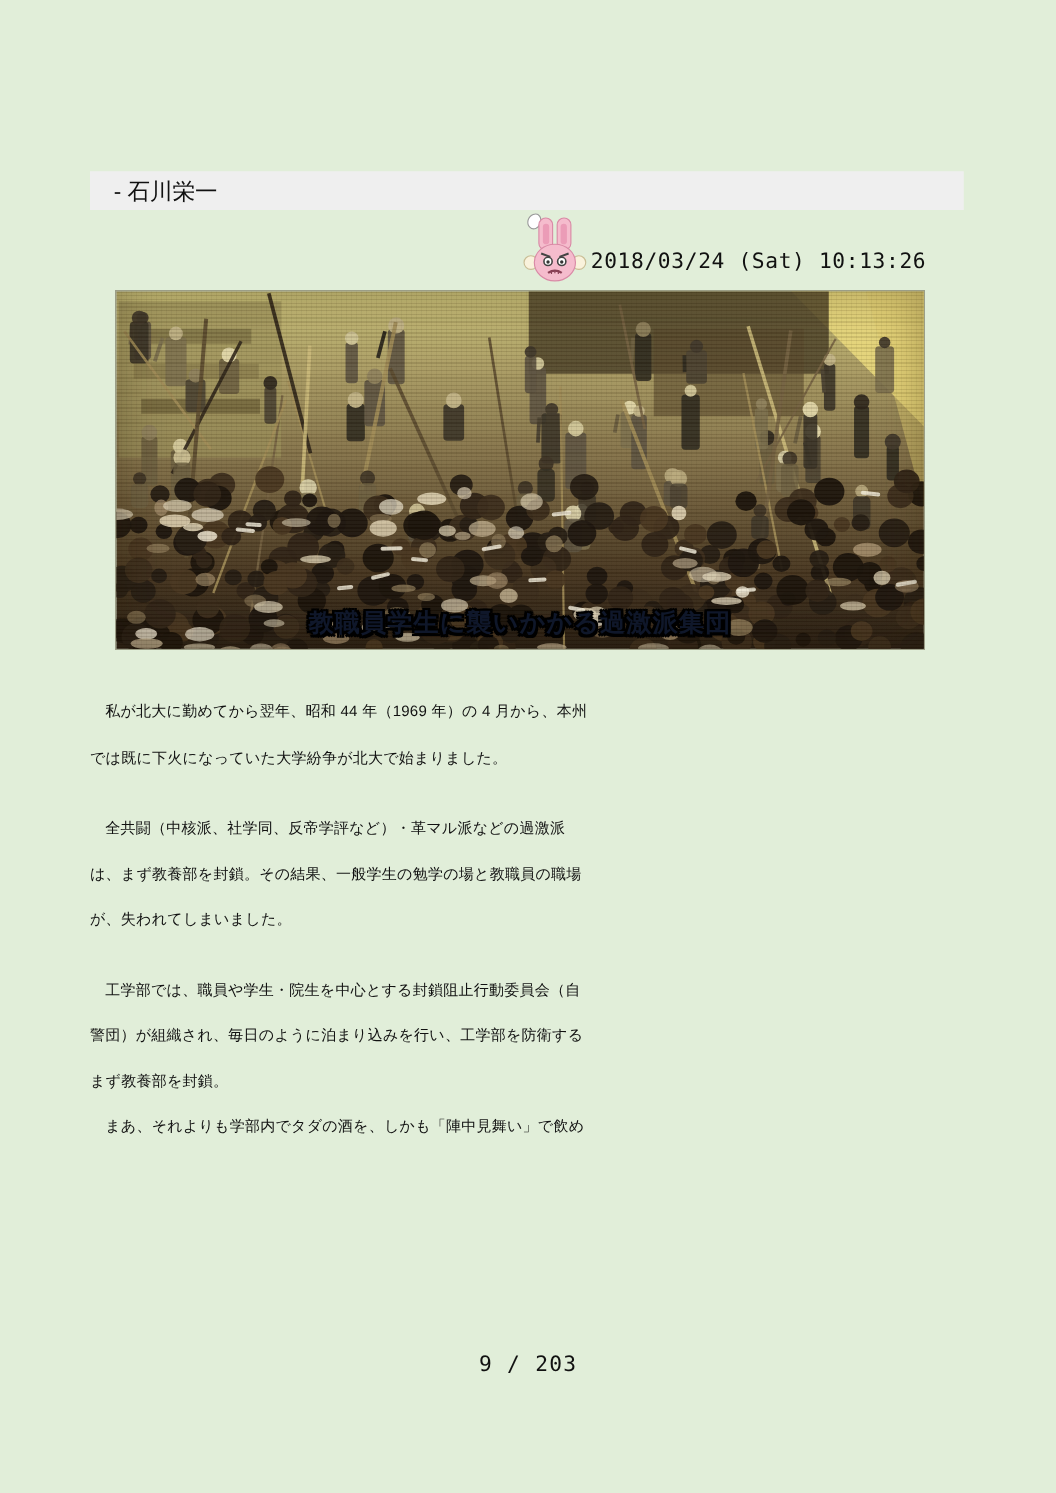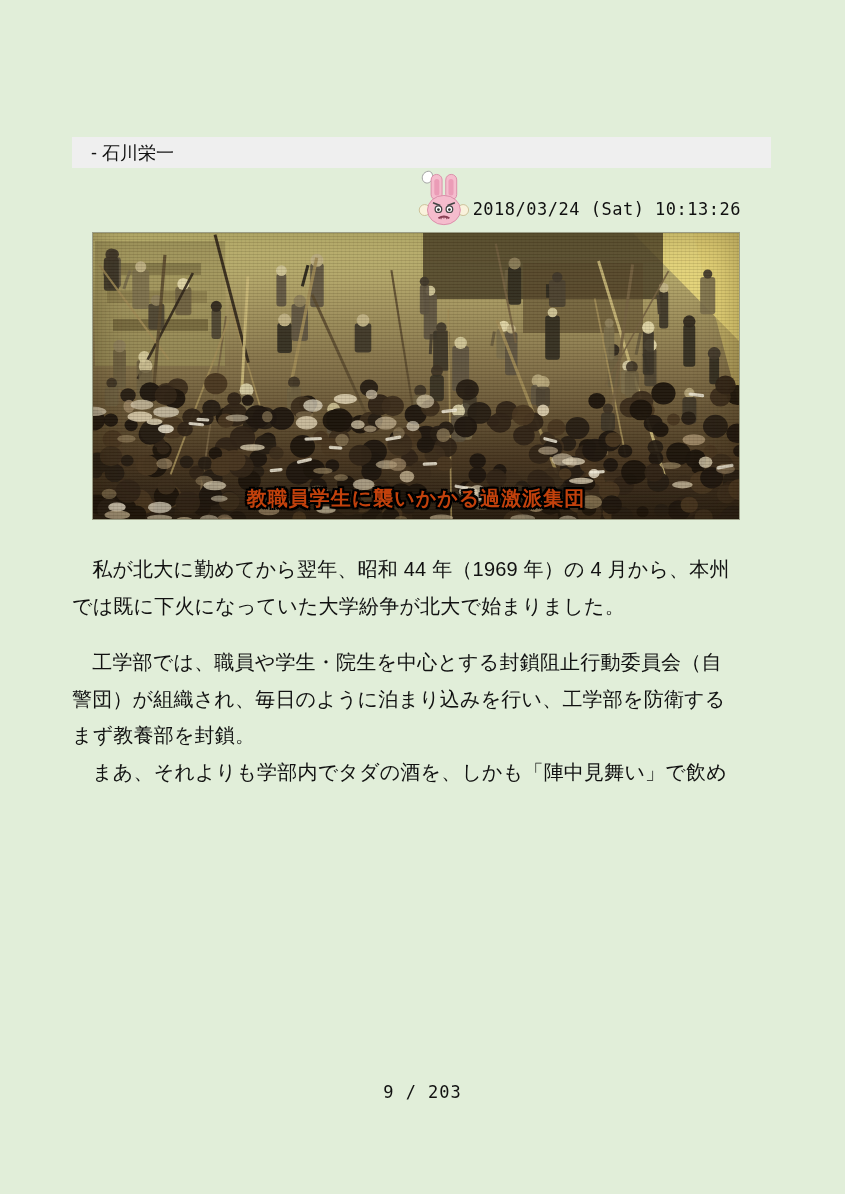--- a/index.html
+++ b/index.html
@@ -40,29 +40,29 @@
   .photo-figure::after {
     content:""; position:absolute; inset:0; pointer-events:none;
     background:
       repeating-linear-gradient(to bottom, rgba(25,12,0,.10) 0 1px, rgba(255,255,230,.03) 1px 3px),
       repeating-linear-gradient(to right, rgba(25,12,0,.05) 0 1px, transparent 1px 4px);
     box-shadow: inset 0 0 40px rgba(40,25,5,.35);
   }
   .photo-caption {
     position:absolute; bottom:7px; left:50%; transform:translateX(-50%);
     z-index:2; white-space:nowrap;
-    font-size:20px; font-weight:bold; color:#c2410c; letter-spacing:1px;
+    font-size:20px; font-weight:bold; color:#0f172a; letter-spacing:1px;
     text-shadow:
       -2px 0 0 #000, 2px 0 0 #000, 0 -2px 0 #000, 0 2px 0 #000,
       -2px -2px 0 #000, 2px 2px 0 #000, -2px 2px 0 #000, 2px -2px 0 #000,
       0 0 3px #000;
   }
   .article {
     position:absolute; left:72px; top:551px; width:706px;
-    font-size:20px; line-height:36.5px;
+    font-size:12px; line-height:36.5px;
     letter-spacing:0.2px;
   }
   .article p { white-space:pre; margin:0 0 20px 0; }
   .article p:nth-last-child(2) { margin-bottom:0; }
   .article p:last-child { margin-bottom:0; }
   .footer {
     position:absolute; left:0; top:1082px; width:845px;
     text-align:center;
     font-family:"DejaVu Sans Mono", monospace;
     font-size:17px; letter-spacing:1px;
@@ -580,19 +580,22 @@
       <rect x="329.5548120250715" y="229.32035414470377" width="14.60691147977808" height="3.2" rx="1.6" fill="#f0ead8" opacity="0.85" transform="rotate(-3.193796848968507 336.5548120250715 229.32035414470377)"></rect>
       <rect x="103.47631080424242" y="185.13998441637494" width="12.974816065735563" height="3.2" rx="1.6" fill="#f0ead8" opacity="0.85" transform="rotate(3.6680840880927086 110.47631080424242 185.13998441637494)"></rect>
       <rect x="235.8754441141502" y="213.127318105254" width="13.662754538311974" height="3.2" rx="1.6" fill="#f0ead8" opacity="0.85" transform="rotate(4.577627046768381 242.8754441141502 213.127318105254)"></rect>
     </svg>
   <figcaption class="photo-caption">教職員学生に襲いかかる過激派集団</figcaption>
 </figure>
 
 <div class="article">
   <p>　私が北大に勤めてから翌年、昭和 44 年（1969 年）の 4 月から、本州
 では既に下火になっていた大学紛争が北大で始まりました。</p>
+  <p>　全共闘（中核派、社学同、反帝学評など）・革マル派などの過激派
+は、まず教養部を封鎖。その結果、一般学生の勉学の場と教職員の職場
+が、失われてしまいました。</p>
   <p>　工学部では、職員や学生・院生を中心とする封鎖阻止行動委員会（自
 警団）が組織され、毎日のように泊まり込みを行い、工学部を防衛する
 まず教養部を封鎖。</p>
   <p>　まあ、それよりも学部内でタダの酒を、しかも「陣中見舞い」で飲め</p>
 </div>
 
 <div class="footer">9 / 203</div>
 
 </body></html>

